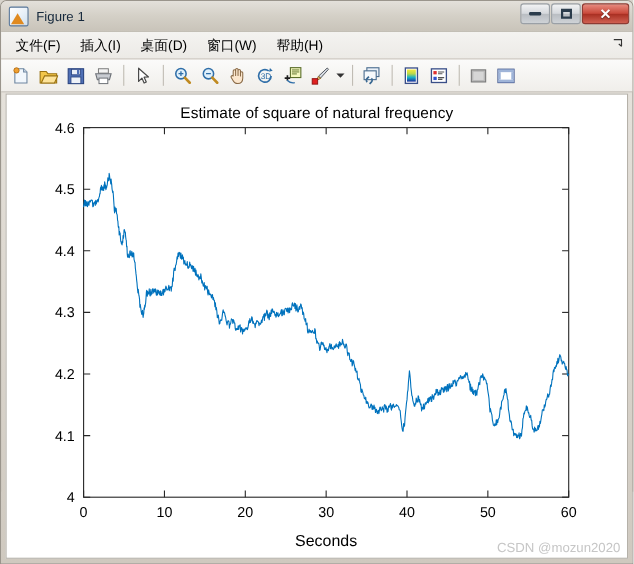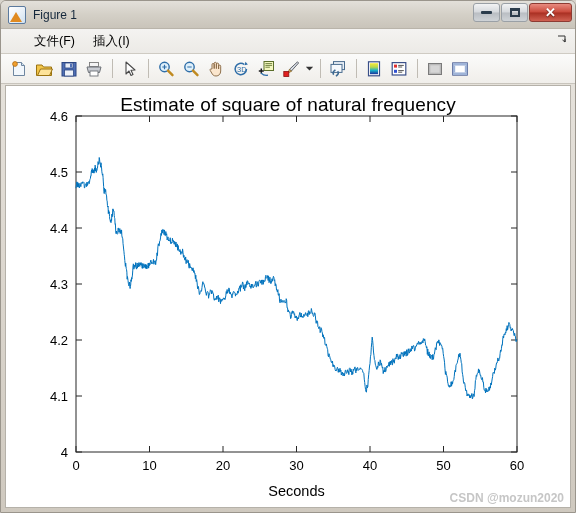--- a/index.html
+++ b/index.html
@@ -87,21 +87,21 @@
   .maxbox { width: 10px; height: 9px; border: 2px solid #2b3c4c; border-top-width: 3px; box-sizing: border-box;}
 
   
   .menubar {
     position: relative;
     height: 25px;
     background: linear-gradient(to bottom, #f4f3f1 0%, #eceae6 100%);
     border-bottom: 1px solid #cfcbc3;
     display: flex;
     align-items: center;
-    padding-left: 24px;
+    padding-left: 4px;
     box-sizing: border-box;
   }
   .menu-item {
     font-size: 12.5px;
     color: #000;
     padding: 2px 9px;
     white-space: nowrap;
     cursor: default;
   }
   .menu-overflow {
@@ -149,21 +149,21 @@
     border: 1px solid #b5b1a9;
     box-sizing: border-box;
     overflow: hidden;
   }
 
   .chart-title {
     position: absolute;
     left: 0; right: 0;
     top: 8px;
     text-align: center;
-    font-size: 19px;
+    font-size: 14px;
     color: #000;
     letter-spacing: .1px;
   }
 
   .plotsvg { position: absolute; left: 0; top: 0; }
 
   .axis-tick-label {
     font-size: 13px;
     fill: #000;
     font-family: "Liberation Sans", sans-serif;
@@ -172,21 +172,20 @@
     font-size: 14.5px;
     fill: #000;
     font-family: "Liberation Sans", sans-serif;
   }
   .watermark {
     position: absolute;
     right: 6px; bottom: 2px;
     font-size: 12px;
     color: #c6c6c6;
     white-space: nowrap;
-    font-weight: bold;
   }
 </style>
 </head>
 <body>
 
 <div id="app">
   <div class="window">
 
     <div class="titlebar">
       <div class="title-icon"></div>
@@ -200,20 +199,23 @@
         </div>
         <div class="wb close">
           <span class="glyph">✕</span>
         </div>
       </div>
     </div>
 
     <div class="menubar">
       <div class="menu-item">文件(F)</div>
       <div class="menu-item">插入(I)</div>
+      <div class="menu-item">桌面(D)</div>
+      <div class="menu-item">窗口(W)</div>
+      <div class="menu-item">帮助(H)</div>
       <div class="menu-overflow">
         <svg width="10" height="10" viewBox="0 0 10 10">
             <path d="M1 2 L8 2 L8 8" fill="none" stroke="#333" stroke-width="1"></path>
             <path d="M8 8 L5.5 6 M8 8 L8 4.8" stroke="#333" stroke-width="1" fill="none"></path>
           </svg>
       </div>
     </div>
 
     <div class="toolbar">
 

